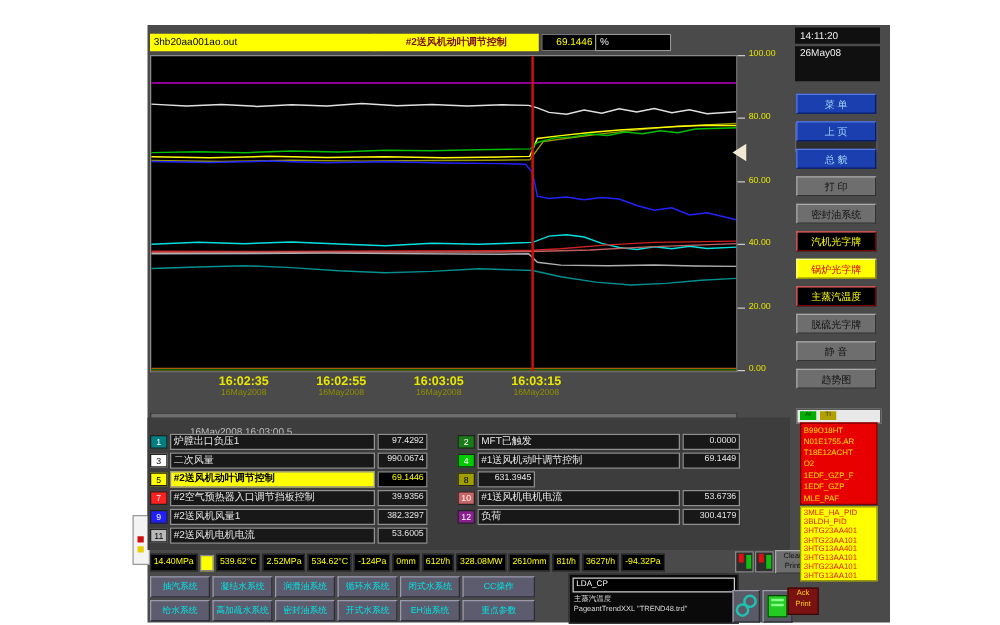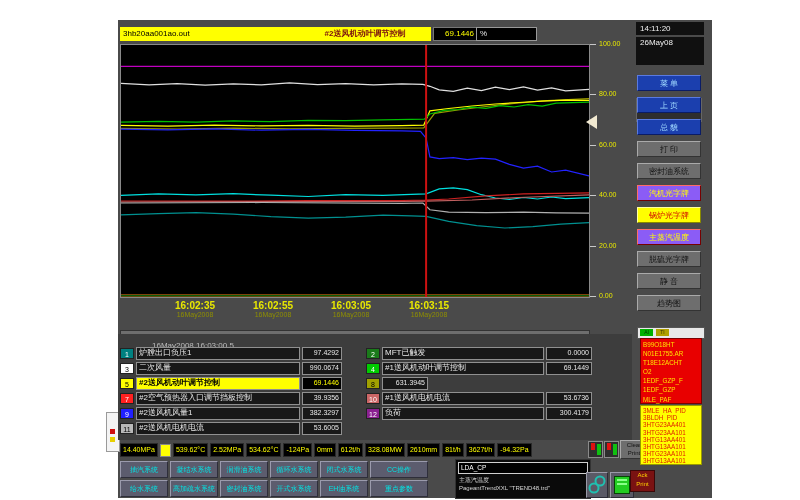--- a/index.html
+++ b/index.html
@@ -71,21 +71,21 @@
   #sb-time,#sb-date{left:636px;width:64px;height:28px;background:#101010;color:#f0f0f0;font-size:8px;line-height:12px;padding-left:4px;}
   #sb-time{top:22px;height:13px;line-height:13px;} #sb-date{top:37px;}
   #sb-safe{left:636px;top:54px;width:66px;height:24px;background:#2e2e2e;border:1px solid #666;color:#f0f0f0;
            font-size:9px;line-height:15px;padding-left:4px;box-sizing:border-box;margin-top:44px;}
   #sb-badge{position:absolute;right:3px;top:2px;width:10px;height:10px;background:#ffd000;border-radius:50%;
             color:#000;font-size:7px;line-height:10px;text-align:center;}
   #sb-buttons{left:637px;top:75px;width:64px;display:flex;flex-direction:column;gap:6px;}
   .sb-btn{height:16px;font-size:8px;line-height:15px;text-align:center;box-sizing:border-box;overflow:hidden;white-space:nowrap;}
   .sb-btn.blue{background:#1b3fae;color:#9fd8ff;border-top:1px solid #5a7ae0;border-left:1px solid #5a7ae0;border-bottom:1px solid #0a1c66;border-right:1px solid #0a1c66;}
   .sb-btn.gray{background:#6e6e6e;color:#101010;border-top:1px solid #aaa;border-left:1px solid #aaa;border-bottom:1px solid #333;border-right:1px solid #333;}
-  .sb-btn.red{background:#8b5cf6;color:#ffff00;border-top:1px solid #ff6a6a;border-left:1px solid #ff6a6a;border-bottom:1px solid #700;border-right:1px solid #700;}
+  .sb-btn.red{background:#000000;color:#ffff00;border-top:1px solid #ff6a6a;border-left:1px solid #ff6a6a;border-bottom:1px solid #700;border-right:1px solid #700;}
   .sb-btn.yellow{background:#ffff00;color:#d00000;border-top:1px solid #ffffa0;border-left:1px solid #ffffa0;border-bottom:1px solid #888800;border-right:1px solid #888800;}
   #sb-indicator{left:637px;top:327px;width:66px;height:10px;background:#e8e8e8;border:1px solid #555;}
   #sb-ind-a{position:absolute;left:2px;top:1px;width:13px;height:7px;background:#00b000;color:#003300;font-size:5px;line-height:7px;text-align:center;}
   #sb-ind-b{position:absolute;left:18px;top:1px;width:13px;height:7px;background:#b0a000;color:#332f00;font-size:5px;line-height:7px;text-align:center;}
   #sb-red-list{left:640px;top:338px;width:62px;height:66px;background:#e80000;border:1px solid #7a0000;padding:1px 0 0 2px;box-sizing:border-box;}
   #sb-red-list .line{color:#ffe000;font-size:6.3px;line-height:9.1px;white-space:nowrap;overflow:hidden;}
   #sb-yellow-list{left:640px;top:405px;width:62px;height:60px;background:#ffff00;border:1px solid #999900;padding:1px 0 0 2px;box-sizing:border-box;}
   #sb-yellow-list .line{color:#e02000;font-size:6.3px;line-height:7.2px;white-space:nowrap;overflow:hidden;}
   
   #frag{left:106px;top:412px;width:12px;height:38px;background:#f4f4f4;border:1px solid #9a9a9a;}

